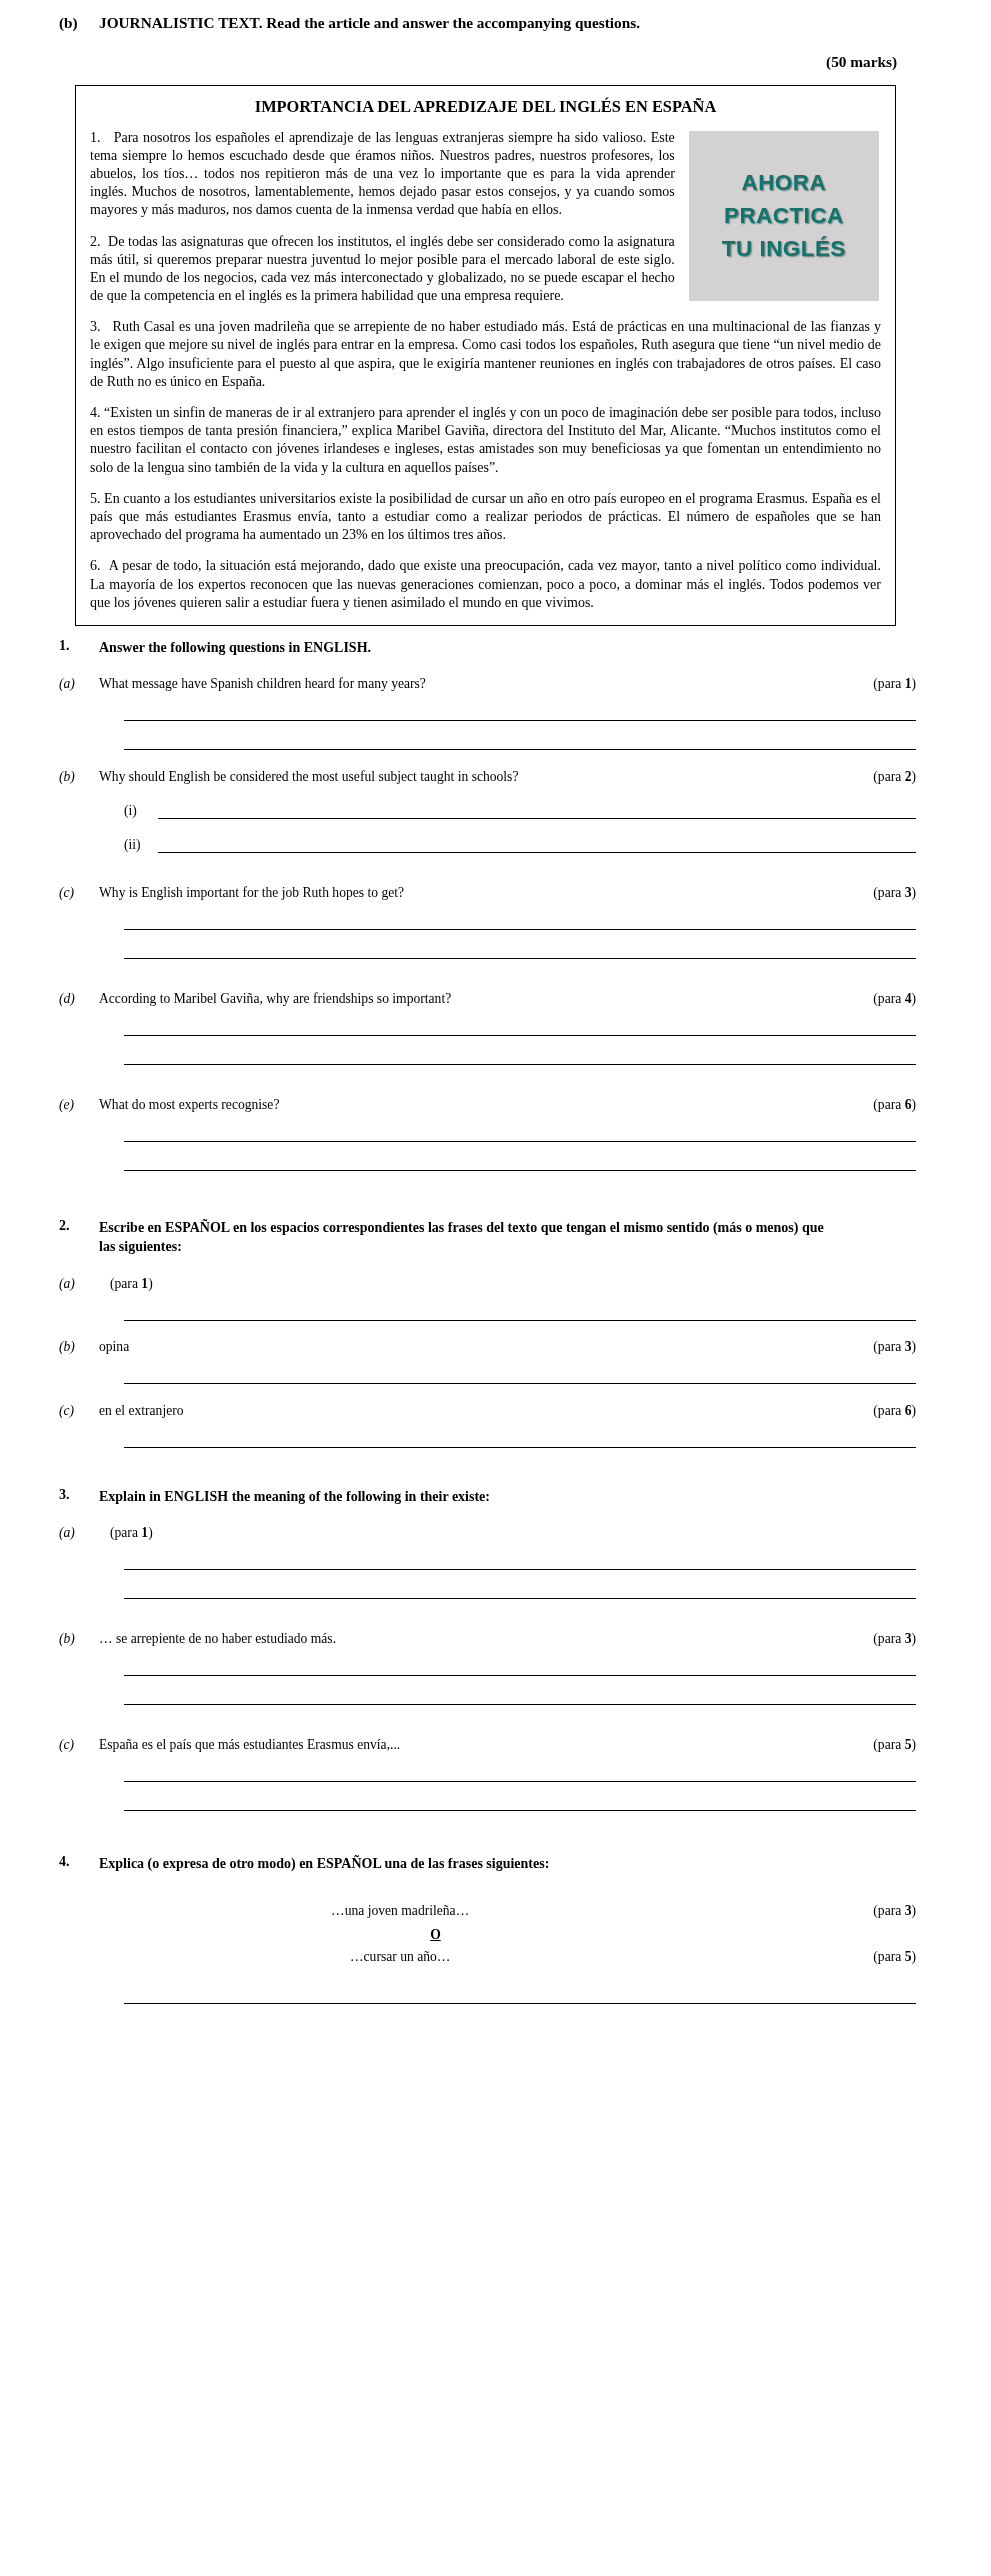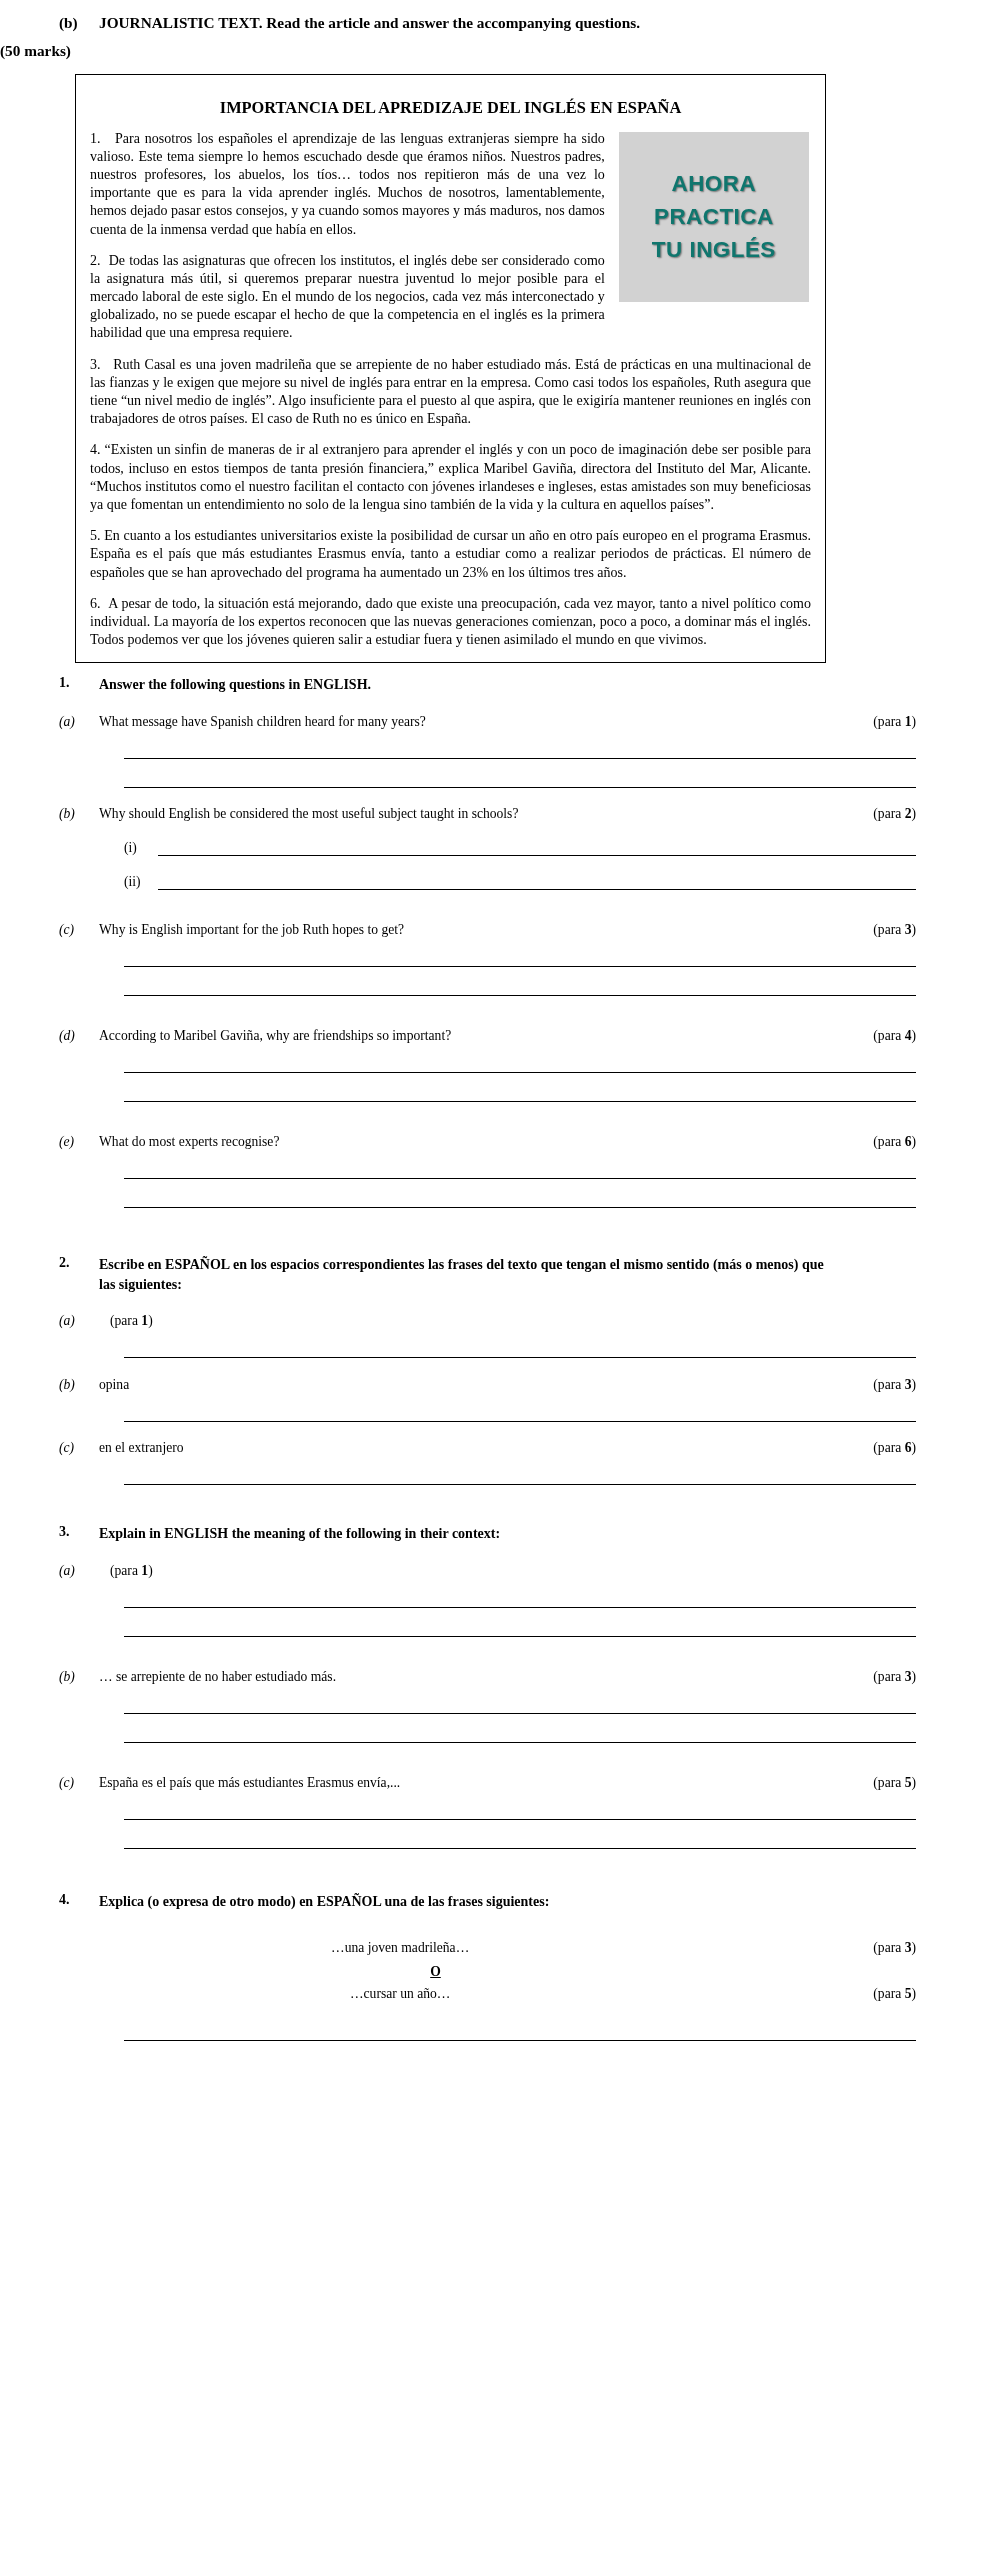--- a/index.html
+++ b/index.html
@@ -33,34 +33,35 @@
     font-weight: bold;
   }
   .header-tag {
     min-width: 40px;
     flex: 0 0 auto;
   }
   .header-text {
     flex: 1 1 auto;
   }
   .marks-line {
-    text-align: left;
+    text-align: right;
+    padding-right: 94px;
     font-size: 15.3px;
     font-weight: bold;
-    margin-top: 10px;
+    margin-top: 21px;
   }
 
   
   .article-box {
     position: relative;
     margin: 14px 0 0 75px;
-    width: 751px;
+    width: 821px;
     box-sizing: border-box;
     border: 1.1px solid #000000;
-    padding: 15px 14px 11px 14px;
+    padding: 3px 14px 11px 14px;
     background: #ffffff;
   }
   .article-title {
     text-align: center;
     font-size: 16.4px;
     font-weight: bold;
     letter-spacing: 0px;
     margin: 7.6px 0 12px 0;
   }
   .article-body {
@@ -335,21 +336,21 @@
       <span class="qpara"><span>(para </span><b>6</b><span>)</span></span>
     </div>
     <div class="answer-lines">
       <div class="ans-line"></div>
     </div>
   </div>
 
   <div class="qsection" style="margin-top:39px">
     <div class="section-head">
       <span class="section-num">3.</span>
-      <span class="section-title">Explain in ENGLISH the meaning of the following in their context:</span>
+      <span class="section-title">Explain in ENGLISH the meaning of the following in their existe:</span>
     </div>
 
     <div class="qrow">
       <span class="qlabel">(a)</span>
       <span class="qpara"><span>(para </span><b>1</b><span>)</span></span>
     </div>
     <div class="answer-lines">
       <div class="ans-line"></div>
       <div class="ans-line"></div>
     </div>

